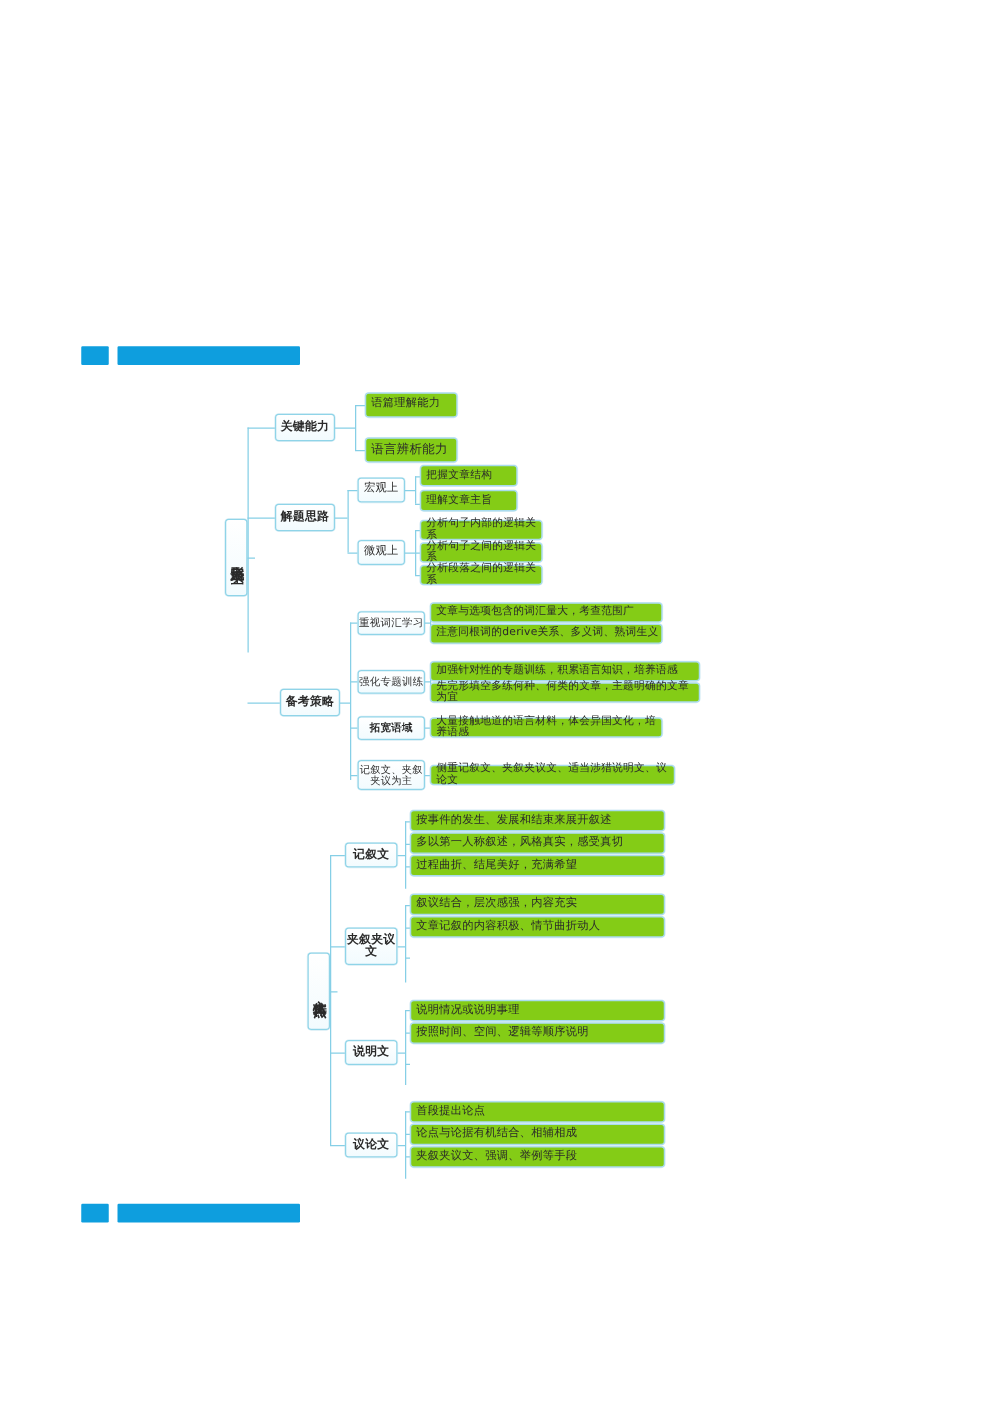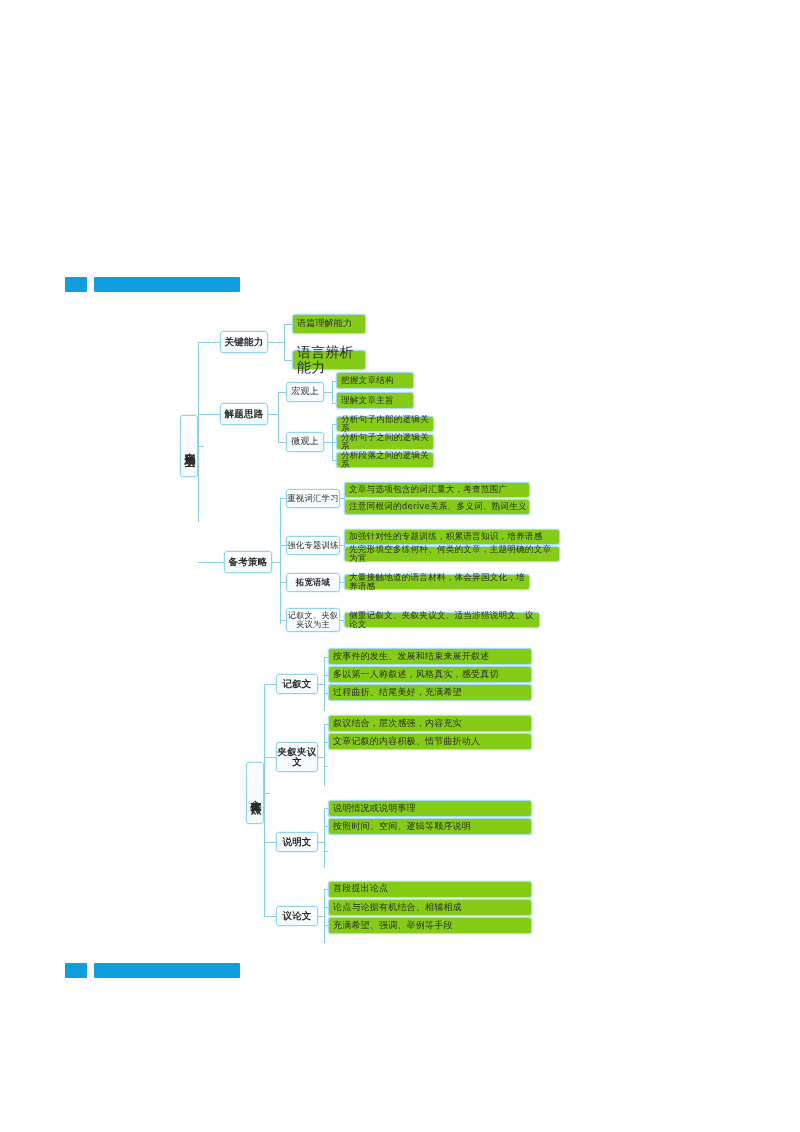--- a/index.html
+++ b/index.html
@@ -48,21 +48,21 @@
   <div class="ln v" style="left:198px;top:342px;height:180px;"></div>
   <div class="ln h" style="left:198px;top:446px;width:6px;"></div>
 
   <div class="ln h" style="left:198px;top:342px;width:22px;"></div>
   <div class="node bold" style="left:220px;top:331px;width:48px;height:22px;font-size:9.5px;">关键能力</div>
   <div class="ln h" style="left:268px;top:342px;width:16px;"></div>
   <div class="ln v" style="left:284px;top:324px;height:36px;"></div>
   <div class="ln h" style="left:284px;top:324px;width:8px;"></div>
   <div class="ln h" style="left:284px;top:360px;width:8px;"></div>
   <div class="node leafline" style="left:292px;top:314px;width:74px;height:20px;font-size:9px;">语篇理解能力</div>
-  <div class="node leafline" style="left:292px;top:350px;width:74px;height:20px;font-size:14px;">语言辨析能力</div>
+  <div class="node leafline" style="left:292px;top:350px;width:74px;height:20px;font-size:10px;">语言辨析能力</div>
 
   <div class="ln h" style="left:198px;top:414px;width:22px;"></div>
   <div class="node bold" style="left:220px;top:403px;width:48px;height:22px;font-size:9.5px;">解题思路</div>
   <div class="ln h" style="left:268px;top:414px;width:10px;"></div>
   <div class="ln v" style="left:278px;top:392px;height:50px;"></div>
 
   <div class="ln h" style="left:278px;top:392px;width:8px;"></div>
   <div class="node" style="left:286px;top:382px;width:38px;height:20px;font-size:9px;">宏观上</div>
   <div class="ln h" style="left:324px;top:392px;width:8px;"></div>
   <div class="ln v" style="left:332px;top:381px;height:22px;"></div>
@@ -147,22 +147,22 @@
   <div class="node leafline" style="left:328px;top:800px;width:204px;height:17px;font-size:9px;">说明情况或说明事理</div>
   <div class="node leafline" style="left:328px;top:818px;width:204px;height:17px;font-size:9px;">按照时间、空间、逻辑等顺序说明</div>
 
   <div class="ln h" style="left:264px;top:916px;width:12px;"></div>
   <div class="node bold" style="left:276px;top:906px;width:42px;height:20px;font-size:9.5px;">议论文</div>
   <div class="ln h" style="left:318px;top:916px;width:6px;"></div>
   <div class="ln v" style="left:324px;top:889px;height:54px;"></div>
   <div class="ln h" style="left:324px;top:889px;width:4px;"></div>
   <div class="ln h" style="left:324px;top:907px;width:4px;"></div>
   <div class="ln h" style="left:324px;top:925px;width:4px;"></div>
-  <div class="node leafline" style="left:328px;top:881px;width:204px;height:17px;font-size:9px;font-family:Liberation Mono, monospace;">首段提出论点</div>
+  <div class="node leafline" style="left:328px;top:881px;width:204px;height:17px;font-size:9px;">首段提出论点</div>
   <div class="node leafline" style="left:328px;top:899px;width:204px;height:17px;font-size:9px;">论点与论据有机结合、相辅相成</div>
-  <div class="node leafline" style="left:328px;top:917px;width:204px;height:17px;font-size:9px;">充满希望、强调、举例等手段</div>
+  <div class="node leafline" style="left:328px;top:917px;width:204px;height:17px;font-size:9px;">夹叙夹议文、强调、举例等手段</div>
 
   <div class="sec-head" style="left:65px;top:962px;">
     <div class="sec-num"></div>
     <div class="sec-bar" style="width:146px;"></div>
   </div>
 
 </div>
 
 </body></html>

